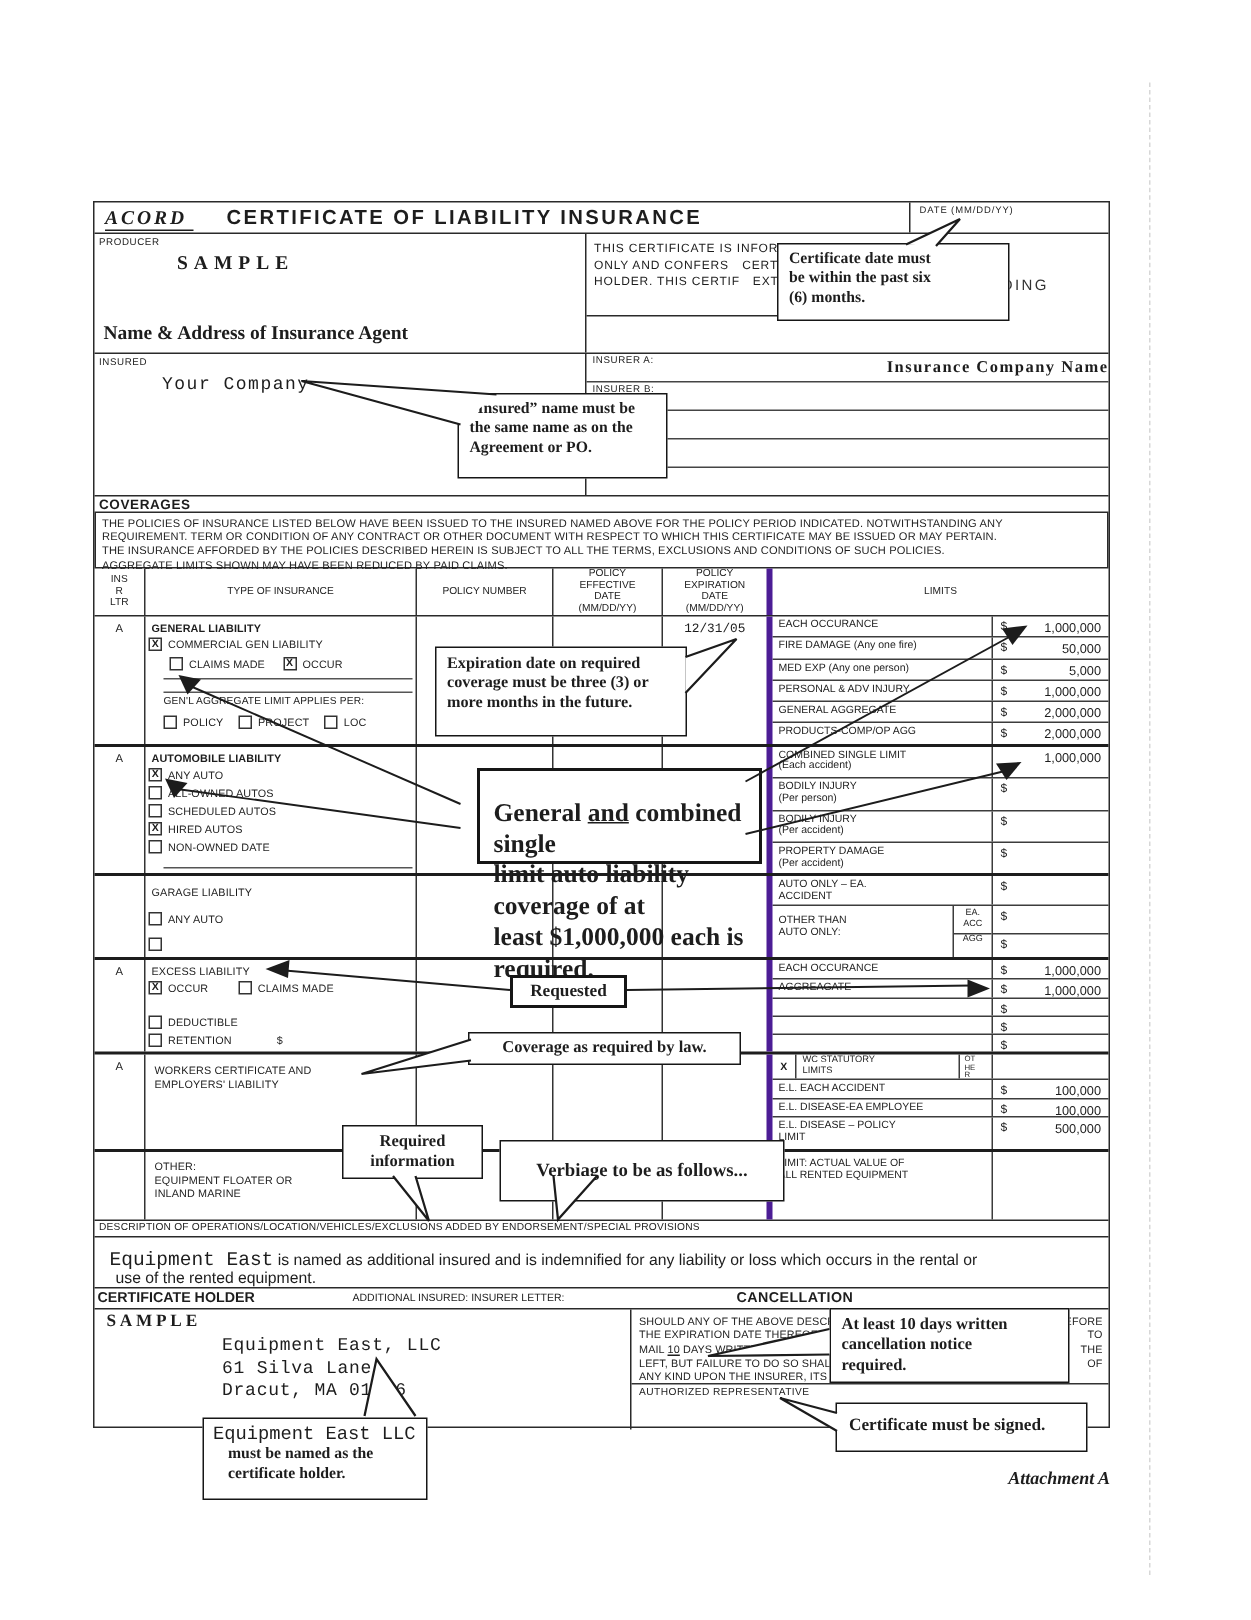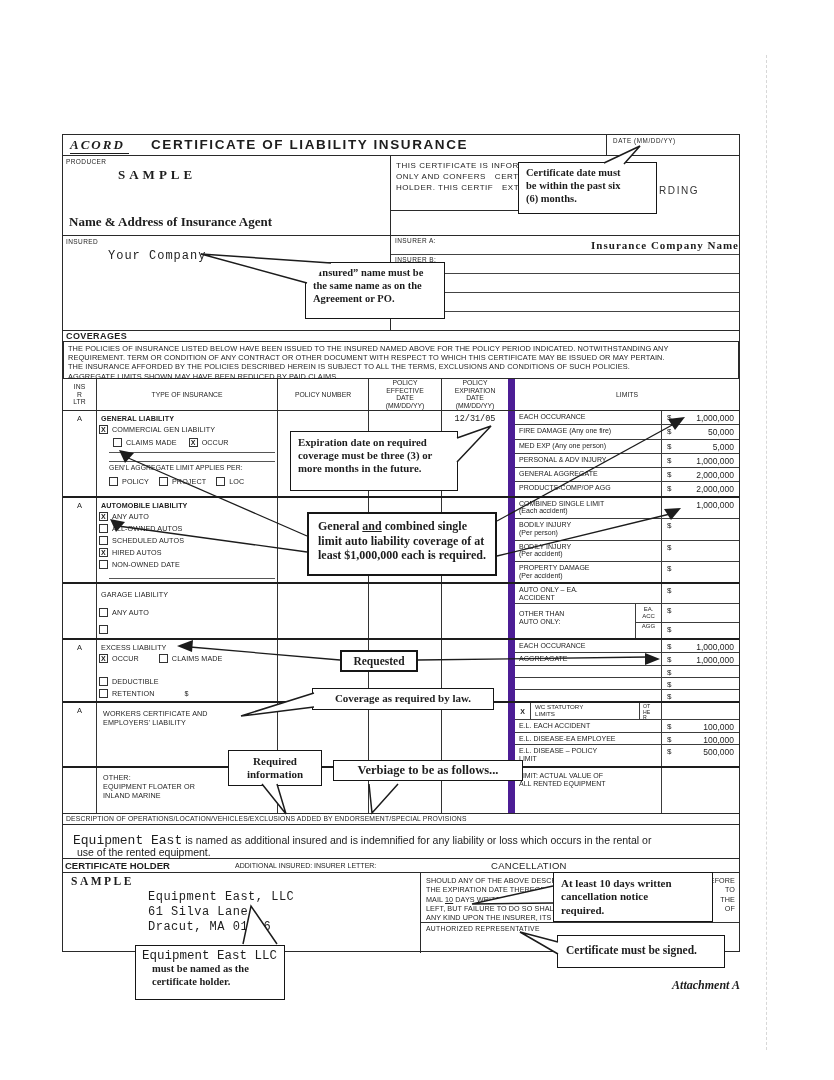--- a/index.html
+++ b/index.html
@@ -37,21 +37,21 @@
   
   #covlabel{height:10px;font-weight:bold;font-size:9px;letter-spacing:.4px;padding-left:3px}
   #preamble{height:38px;border:1.2px solid #2a2a2a;font-size:7.4px;line-height:9.2px;letter-spacing:.1px;padding:2px 4px}
   #ctable{height:435px;display:flex;flex-direction:column;border-bottom:1.2px solid #2a2a2a}
   .chead{height:32px;display:flex;border-bottom:1.5px solid #2a2a2a;font-size:6.8px;line-height:7.6px;text-align:center}
   .hc{display:flex;align-items:center;justify-content:center}
   .c1{width:34px;border-right:1px solid #333}
   .c2{width:181px;border-right:1px solid #333;position:relative}
   .c3{width:91px;border-right:1px solid #333}
   .c4{width:73px;border-right:1px solid #333}
-  .c5{width:73px;border-right:7px solid #4c1d95;position:relative}
+  .c5{width:73px;border-right:4px solid #4c1d95;position:relative}
   .c6{flex:1;display:flex;flex-direction:column}
   .sec{display:flex;border-bottom:2px solid #1d1d1d}
   .sec:last-child{border-bottom:none}
   .ltr{font-size:7.5px;text-align:center;padding-top:3px}
   .t1{position:absolute;font-weight:bold;font-size:7.2px;letter-spacing:.1px}
   .tl{position:absolute;font-size:7.2px;letter-spacing:.1px;display:flex;align-items:center;gap:4px;white-space:nowrap}
   .cb{width:9px;height:9px;border:1px solid #333;display:inline-flex;align-items:center;justify-content:center;font:bold 7px "Liberation Sans",sans-serif;flex:none;background:#fff}
   .hline{position:absolute;height:0;border-top:1px solid #555}
   .lrow{flex:1;display:flex;border-bottom:1px solid #3c3c3c}
   .lrow:last-child{border-bottom:none}
@@ -493,21 +493,21 @@
 
   <div id="descbar">DESCRIPTION OF OPERATIONS/LOCATION/VEHICLES/EXCLUSIONS ADDED BY ENDORSEMENT/SPECIAL PROVISIONS</div>
   <div id="desc">
     <span class="abs" style="left:10px;top:5px"><span class="dmono">Equipment East</span><span class="dtext"> is named as additional insured and is indemnified for any liability or loss which occurs in the rental or</span></span>
     <span class="abs dtext" style="left:14px;top:21px">use of the rented equipment.</span>
   </div>
 
   <div id="bhead">
     <span class="abs" style="left:2px;top:1px;font-weight:bold;font-size:9.5px">CERTIFICATE HOLDER</span>
     <span class="abs" style="left:172px;top:3px;font-size:7px">ADDITIONAL INSURED: INSURER LETTER:</span>
-    <span class="abs" style="left:428px;top:1px;font-weight:normal;font-size:9.5px;letter-spacing:.3px">CANCELLATION</span>
+    <span class="abs" style="left:428px;top:1px;font-weight:bold;font-size:9.5px;letter-spacing:.3px">CANCELLATION</span>
   </div>
 
   <div id="bboxes">
     <div class="hcell">
       <span class="abs" style="left:8px;top:2px;font:bold 11.5px 'Liberation Serif',serif;letter-spacing:2.5px">SAMPLE</span>
       <span class="holdmono" style="left:85px;top:17px">Equipment East, LLC</span>
       <span class="holdmono" style="left:85px;top:32px">61 Silva Lane</span>
       <span class="holdmono" style="left:85px;top:47px">Dracut, MA 01826</span>
     </div>
     <div class="ccell">
@@ -530,37 +530,37 @@
           </div>
         <div class="crow">
             <span>ANY KIND UPON THE INSURER, ITS AGENTS OR REPRESENTATIVES.</span>
           </div>
       </div>
       <div class="auth">AUTHORIZED REPRESENTATIVE</div>
     </div>
   </div>
 </div>
 
-<div class="callout" style="left:518px;top:162px;width:139px;height:52px;font-size:10.5px">Certificate date must
+<div class="callout" style="left:518px;top:162px;width:155px;height:52px;font-size:10.5px">Certificate date must
 be within the past six
 (6) months.</div>
 <div class="callout" style="left:305px;top:262px;width:140px;height:57px;font-size:10.5px">“Insured” name must be
 the same name as on the
 Agreement or PO.</div>
 <div class="callout" style="left:290px;top:431px;width:168px;height:60px;font-size:10.8px;border-width:1.3px">Expiration date on required
 coverage must be three (3) or
 more months in the future.</div>
-<div class="callout pre" style="left:307px;top:512px;width:190px;height:64px;font-size:12px;border-width:2px;padding:5px 9px"><span>General </span><span style="text-decoration:underline">and</span><span> combined single
+<div class="callout pre" style="left:318px;top:512px;width:190px;height:64px;font-size:17px;border-width:2px;padding:18px 9px"><span>General </span><span style="text-decoration:underline">and</span><span> combined single
 limit auto liability coverage of at
 least $1,000,000 each is required.</span></div>
 <div class="callout ctr" style="left:340px;top:650px;width:78px;height:22px;font-size:11.5px;border-width:2px;padding:0">Requested</div>
 <div class="callout ctr" style="left:312px;top:688px;width:182px;height:22px;font-size:11px;padding:0">Coverage as required by law.</div>
 <div class="callout ctr" style="left:228px;top:750px;width:94px;height:36px;font-size:11px;border-width:1.3px;padding:0;white-space:pre-line">Required
 information</div>
-<div class="callout ctr" style="left:333px;top:760px;width:190px;height:21px;font-size:12.5px;padding:0">Verbiage to be as follows...</div>
+<div class="callout ctr" style="left:333px;top:760px;width:190px;height:41px;font-size:12.5px;padding:0">Verbiage to be as follows...</div>
 <div class="callout" style="left:553px;top:872px;width:160px;height:50px;font-size:11px">At least 10 days written
 cancellation notice
 required.</div>
 <div class="callout" style="left:557px;top:935px;width:168px;height:33px;font-size:11.5px;padding:7px 8px">Certificate must be signed.</div>
 <div class="callout" style="left:135px;top:945px;width:150px;height:55px;font-size:10.5px;border-width:1.3px;padding:3px 6px"><span style="font:12.5px 'Liberation Mono','DejaVu Sans Mono',monospace">Equipment East LLC</span><div class="pre" style="margin-left:10px">must be named as the
 certificate holder.</div></div>
 
 <svg id="svgov" width="834" height="1080">
   <g stroke="#1c1c1c" stroke-width="1.3" fill="none">
     <line x1="126" y1="457" x2="307" y2="536"></line>

